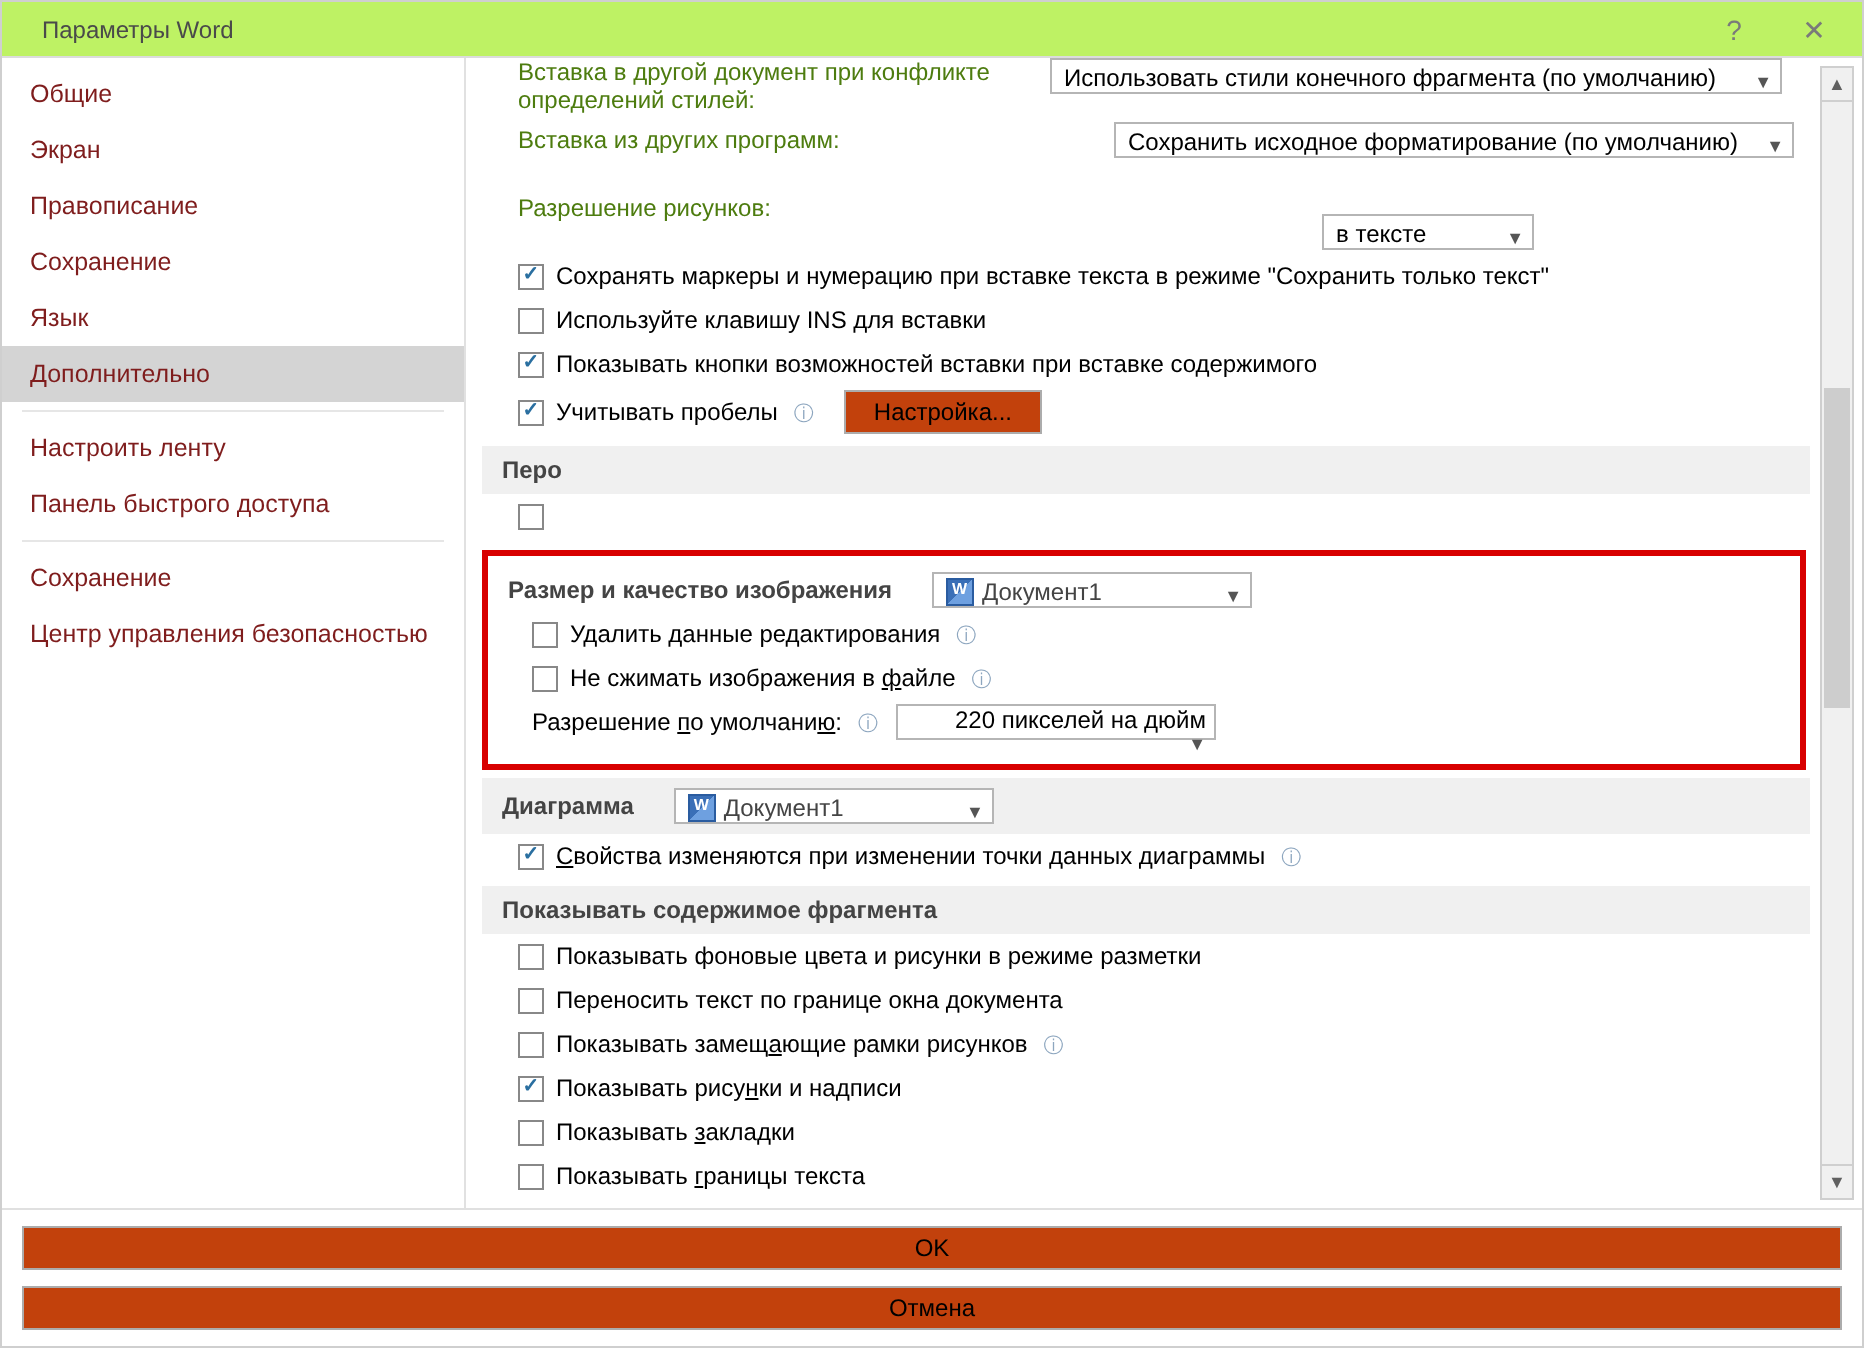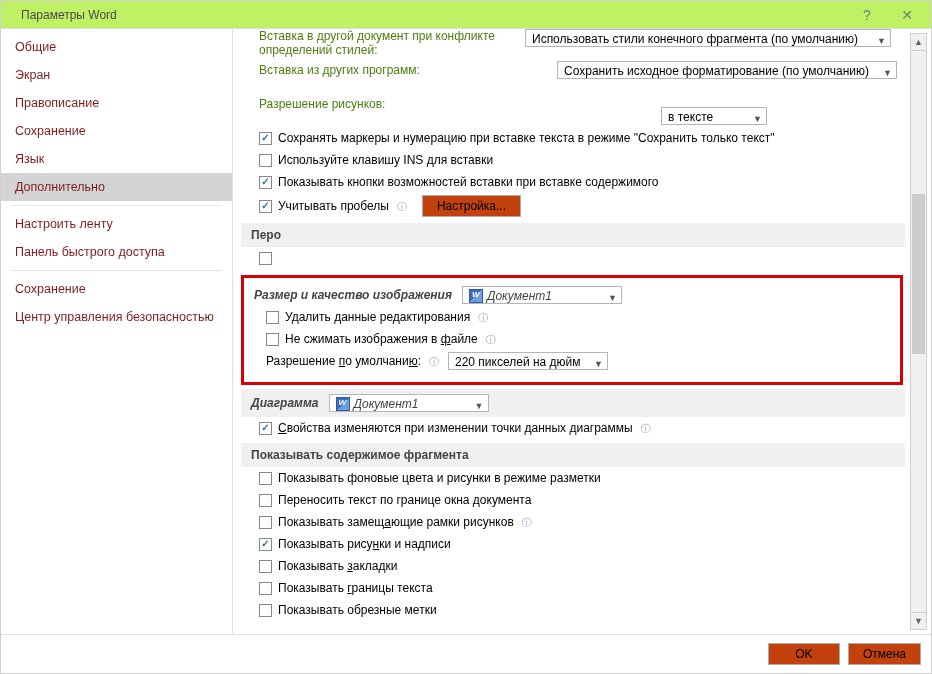--- a/index.html
+++ b/index.html
@@ -112,23 +112,22 @@
 .section-head {
   background: #f0f0f0;
   padding: 5px 10px;
   font-weight: bold;
   color: #444;
   margin-top: 4px;
 }
 .section-head.with-dd {
   display: flex;
   align-items: center;
-  gap: 10px;
+  gap: 20px;
   font-weight: bold;
-  font-style: italic;
 }
 .chk {
   width: 13px; height: 13px;
   border: 1px solid #888;
   background: #fff;
   display: inline-flex;
   align-items: center; justify-content: center;
   font-size: 10px;
   color: #2a6fa0;
   flex-shrink: 0;
@@ -167,20 +166,21 @@
   position:absolute; left:2px; top:0;
   font-size:8px; color:#fff; font-weight:bold;
 }
 .footer {
   border-top: 1px solid #e0e0e0;
   padding: 8px 10px;
   display: flex;
   justify-content: flex-end;
   gap: 8px;
   background: #fff;
+  flex-direction: column;
 }
 .footer .button { min-width: 72px; text-align:center; }
 .u { text-decoration: underline; }
 </style>
 </head>
 <body>
 
 <div class="window">
   <div class="titlebar">
     <span class="title">Параметры Word</span>
@@ -277,21 +277,21 @@
             <span>
               <span>Не сжимать изображения в </span><span class="u">ф</span><span>айле</span>
             </span>
             <span class="info">ⓘ</span>
           </div>
           <div class="row">
             <span>
               <span>Разрешение </span><span class="u">п</span><span>о умолчани</span><span class="u">ю</span><span>:</span>
             </span>
             <span class="info">ⓘ</span>
-            <span class="dropdown" style="width:160px;">
+            <span class="dropdown" style="width:160px;flex-direction:column;">
               <span class="dd-text">220 пикселей на дюйм</span>
               <span class="dd-arrow">▼</span>
             </span>
           </div>
         </div>
 
         <div class="section-head with-dd">
           <span>Диаграмма</span>
           <span class="dropdown" style="width:160px; font-weight:normal;">
             <span class="doc-icon"></span>

